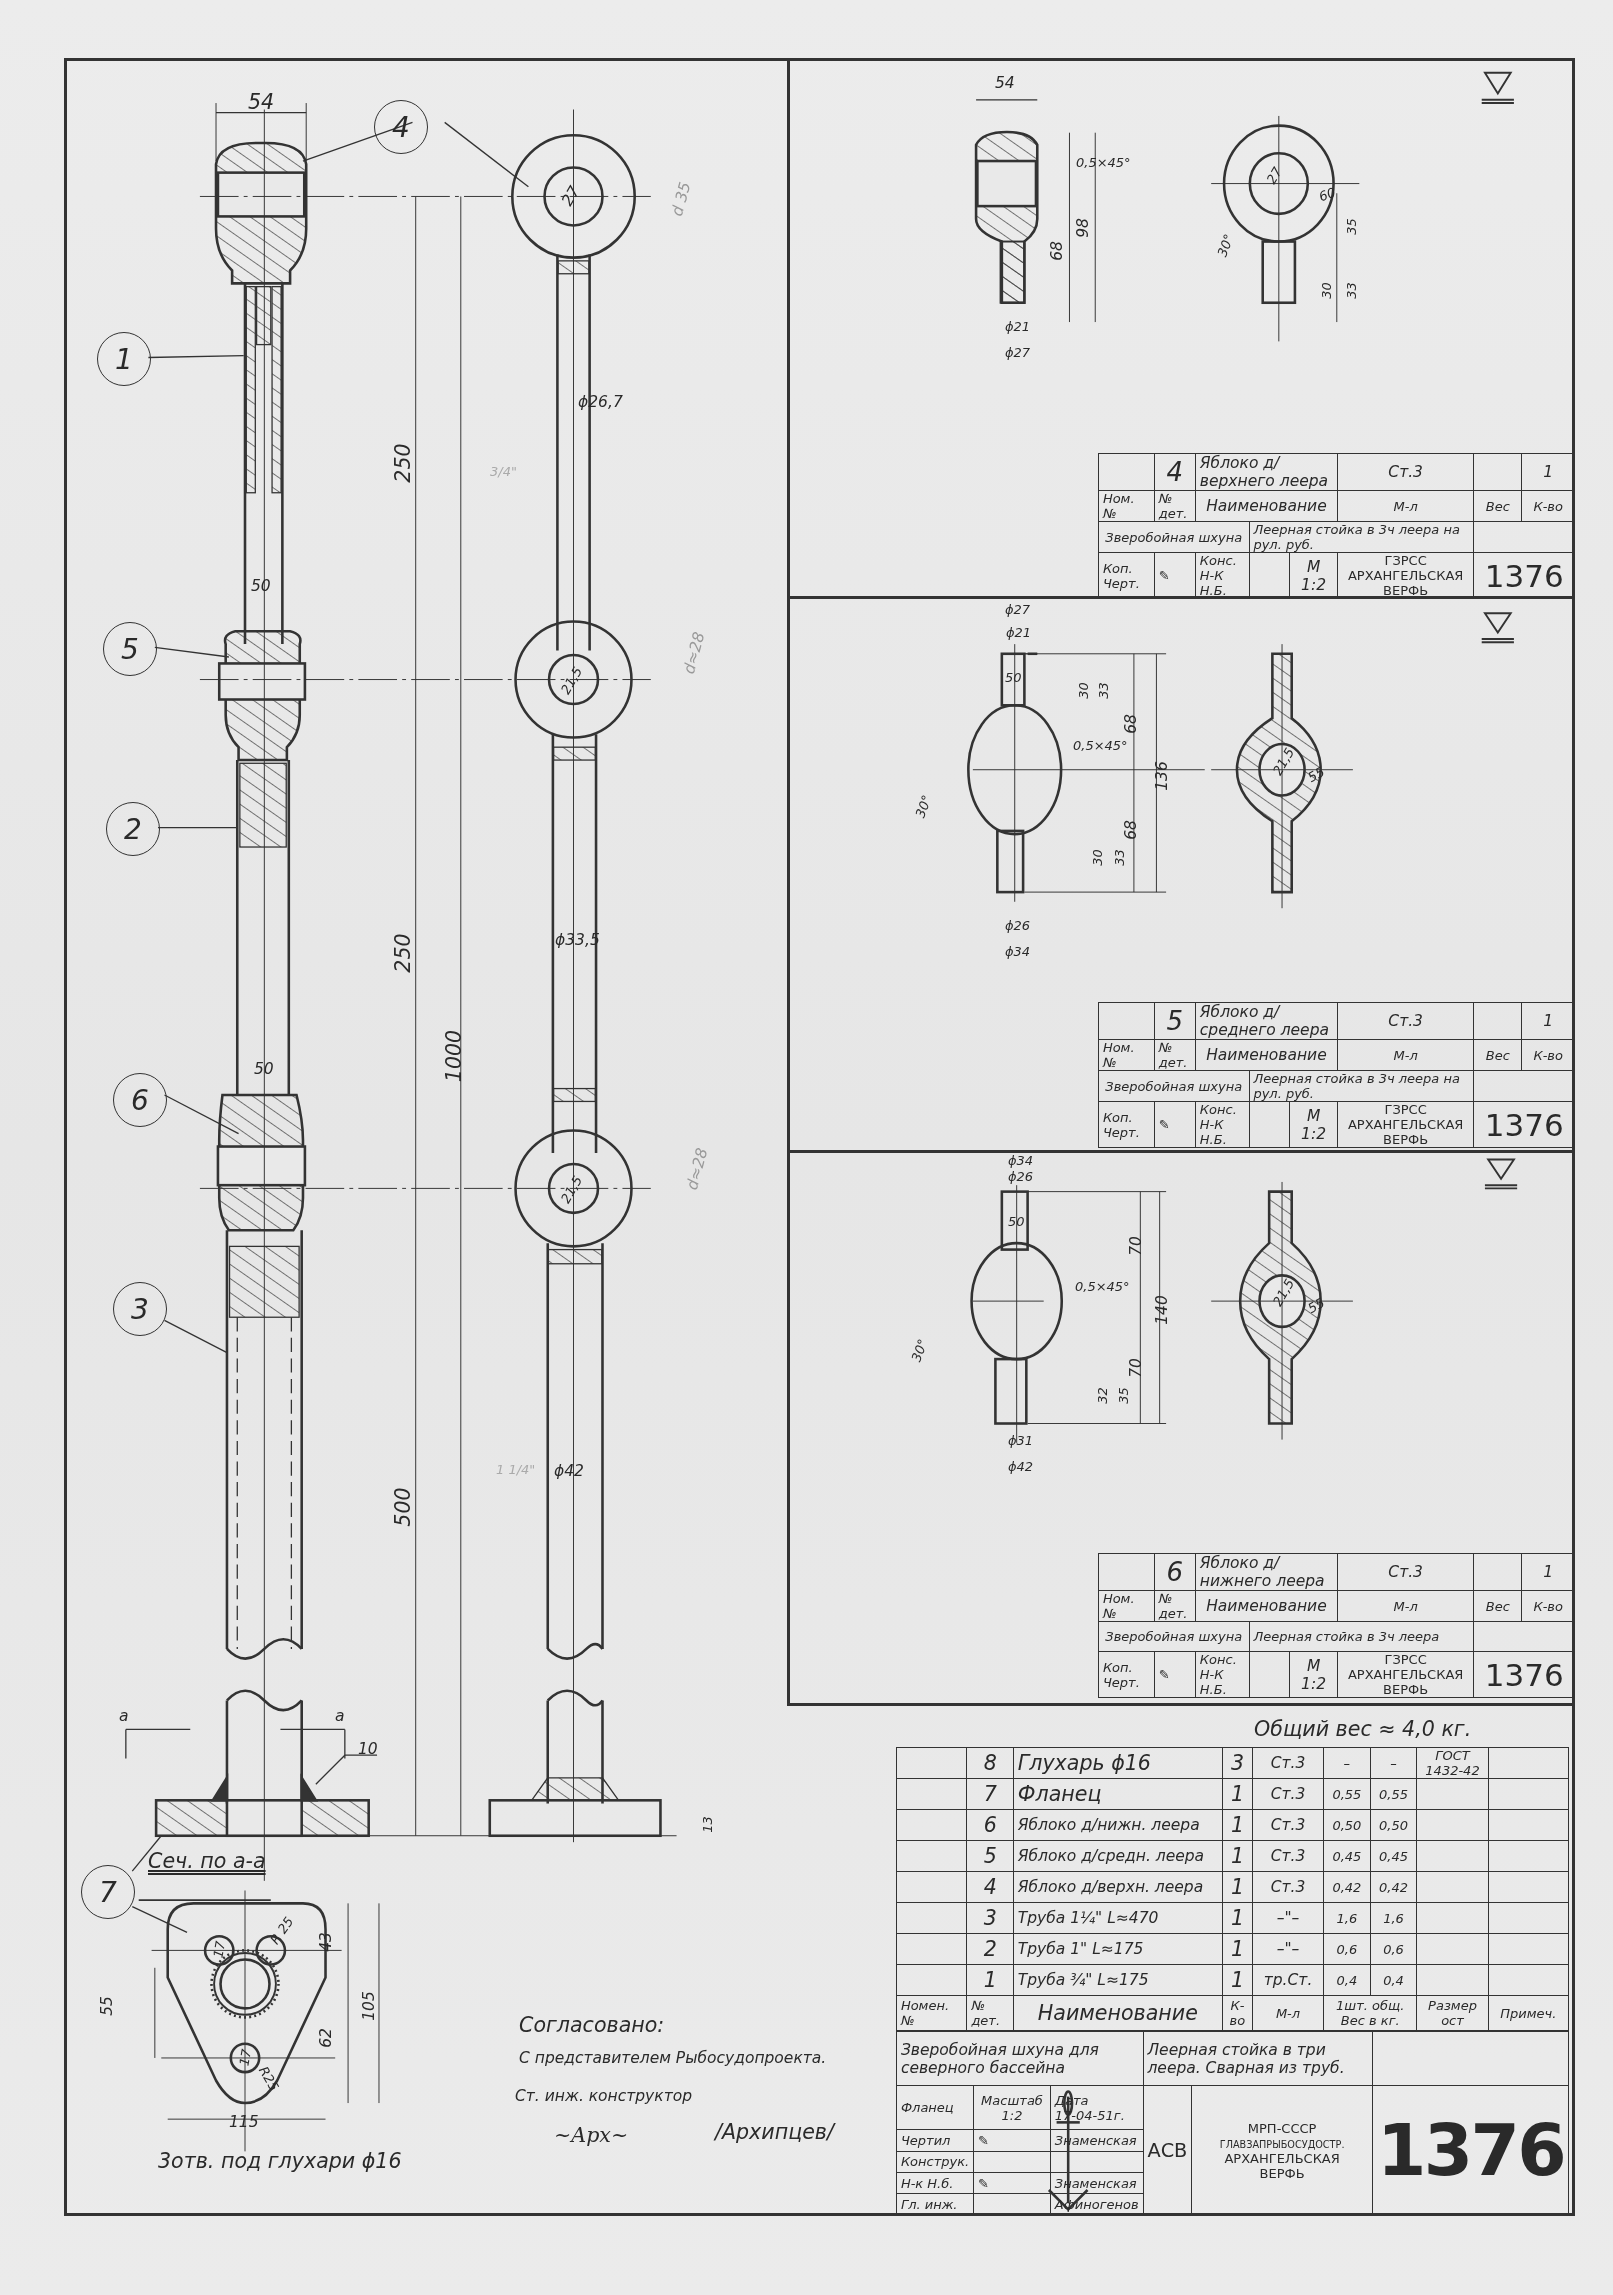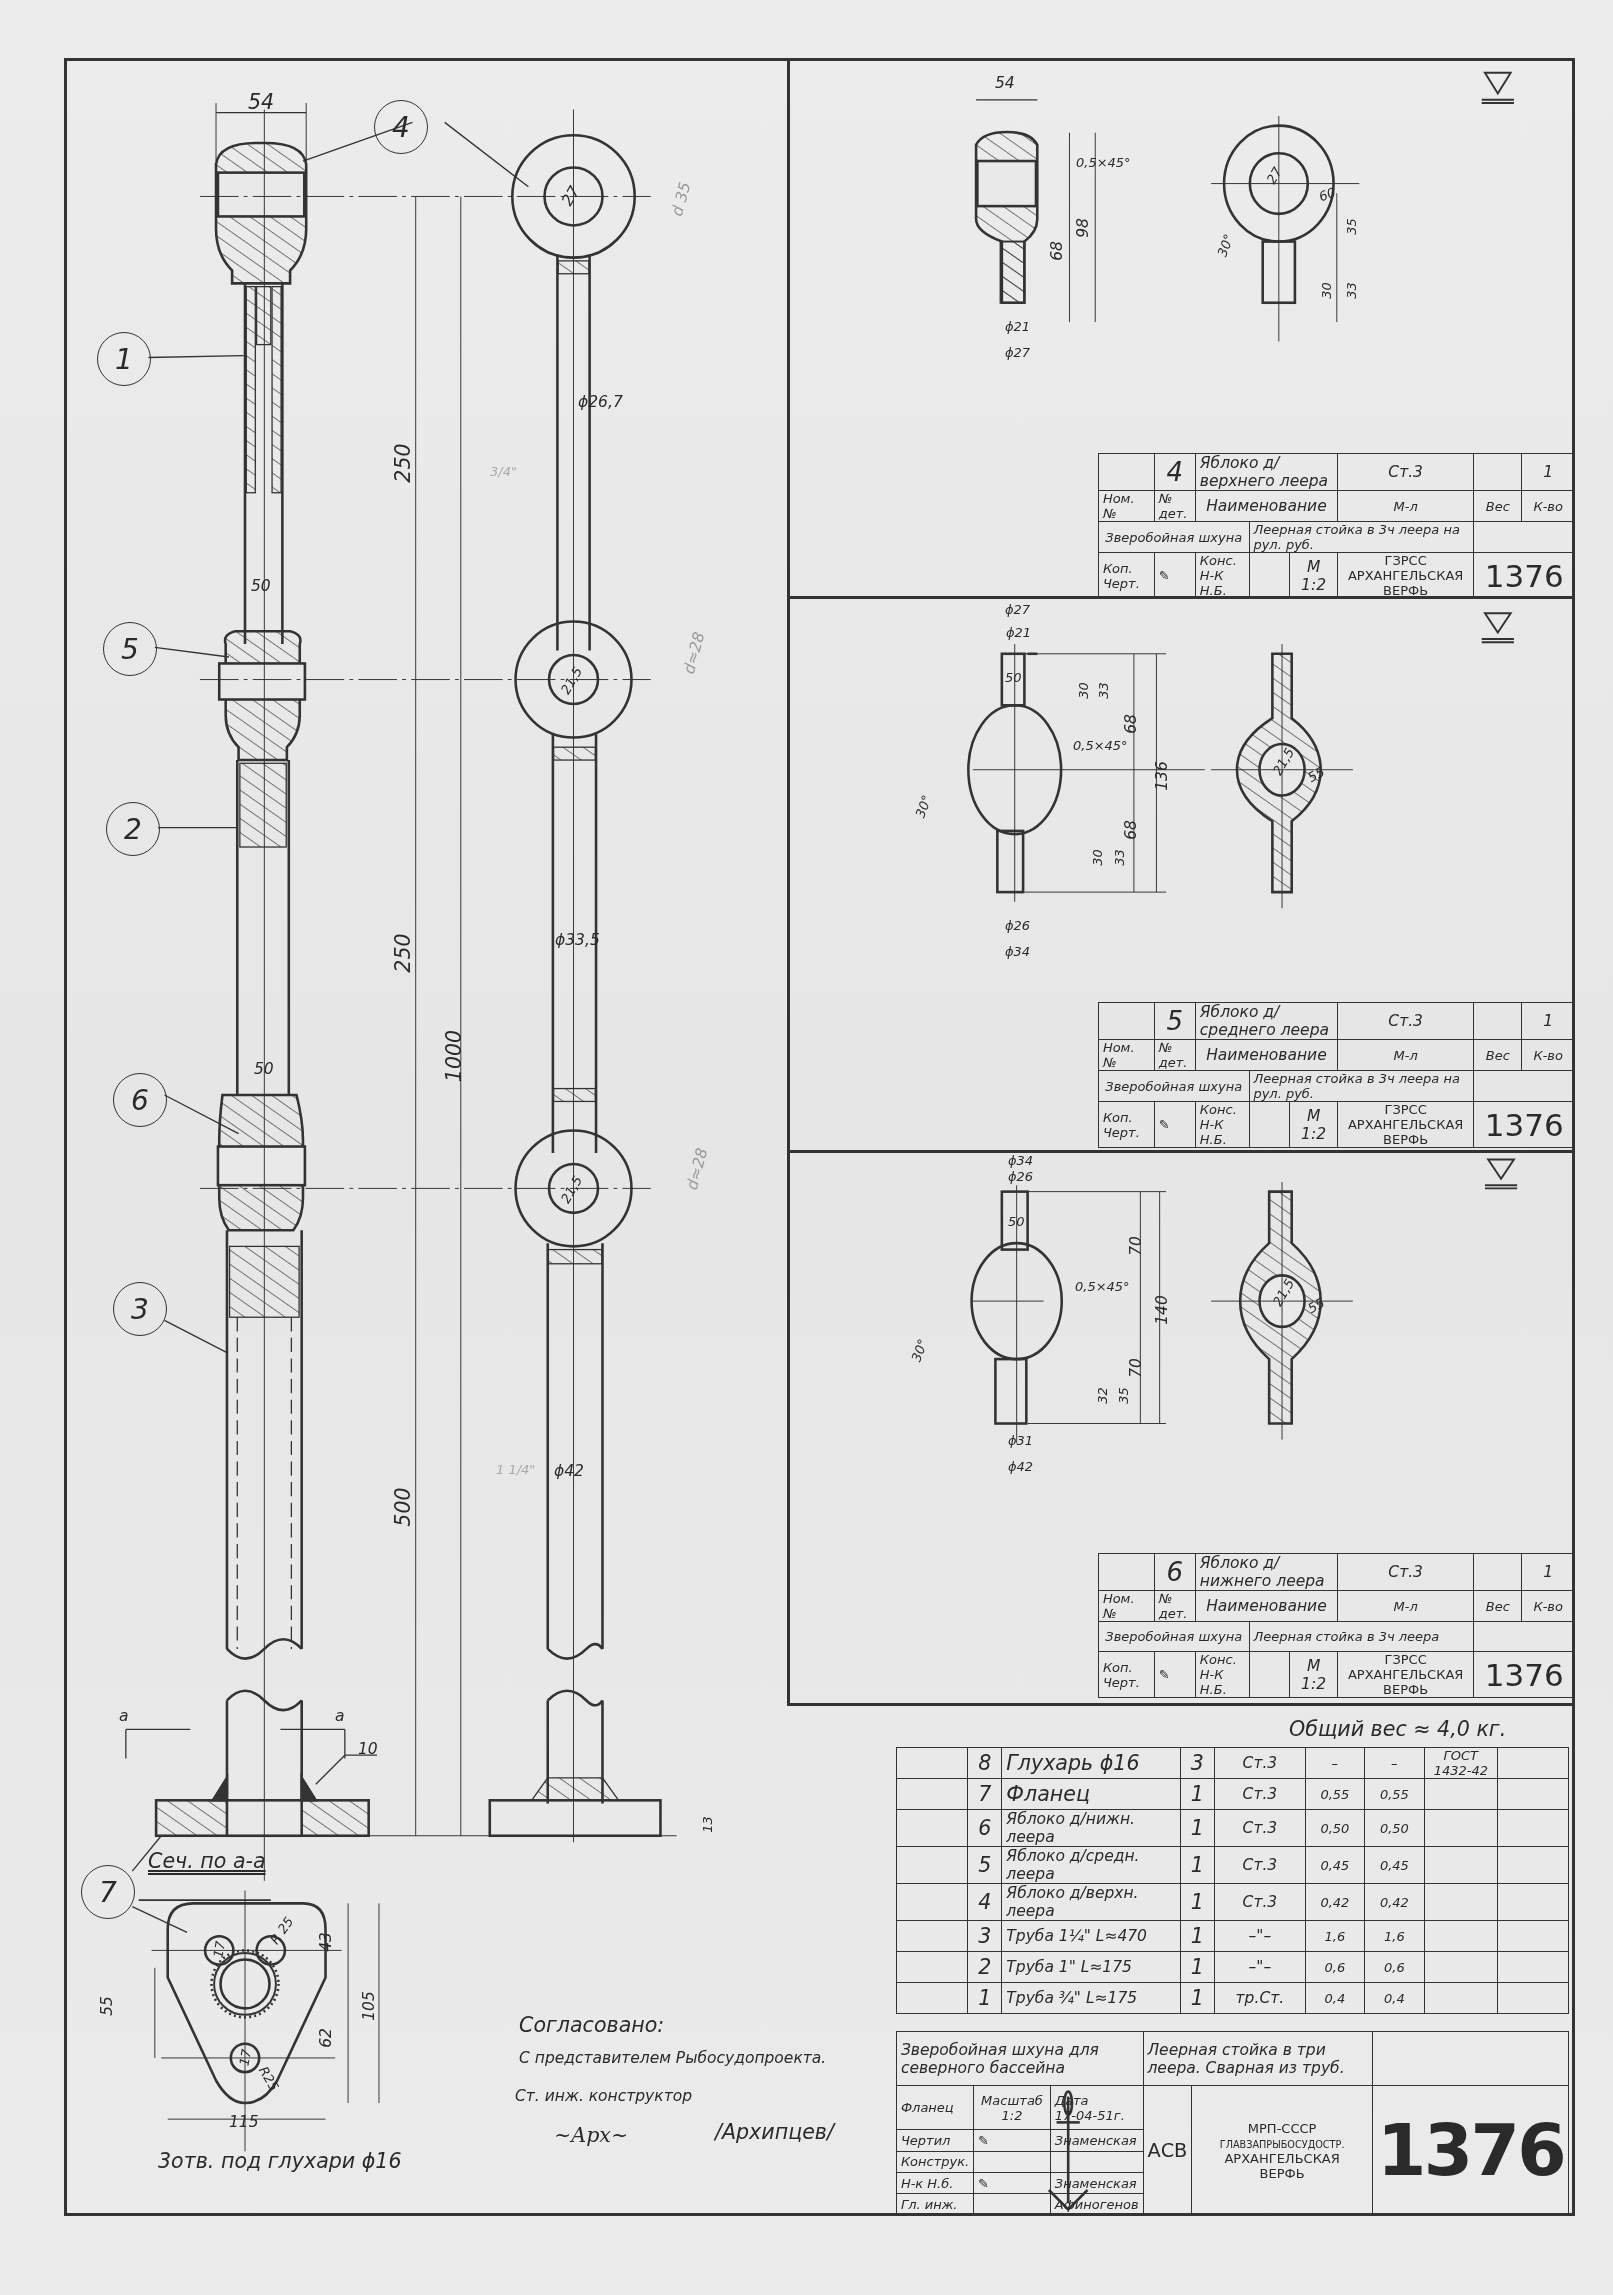--- a/index.html
+++ b/index.html
@@ -421,21 +421,21 @@
     <td class="xs">✎</td>
     <td class="xs" style="width:29px"><span>Конс.</span><br><span>Н-К Н.Б.</span></td>
     <td style="width:26px"></td>
     <td class="sm c" style="width:32px"><span>М</span><br><span>1:2</span></td>
     <td class="xs c upright"><span>ГЗРСС</span><br><span>АРХАНГЕЛЬСКАЯ</span><br><span>ВЕРФЬ</span></td>
     <td class="num1376" colspan="2">1376</td>
   </tr>
 </tbody>
   </table>
 
-<span class="t med" style="left:1289px;top:1717px">Общий вес ≈ 4,0 кг.</span>
+<span class="t med" style="left:1254px;top:1717px">Общий вес ≈ 4,0 кг.</span>
 
 <table class="tb" style="left:896px;top:1747px;width:673px">
   <colgroup>
     <col style="width:45px">
       <col style="width:19.3px">
       <col style="width:113px">
       <col style="width:19.3px">
       <col style="width:32px">
       <col style="width:17.4px">
       <col style="width:19.3px">
@@ -524,20 +524,30 @@
         <td></td>
         <td class="med c">1</td>
         <td class="sm">Труба ¾"  L≈175</td>
         <td class="med c">1</td>
         <td class="sm c">тр.Ст.</td>
         <td class="xs c">0,4</td>
         <td class="xs c">0,4</td>
         <td class="xs c"></td>
         <td></td>
       </tr>
+    <tr style="height:35px">
+      <td class="xs">Номен. №</td>
+      <td class="xs">№ дет.</td>
+      <td class="med c">Наименование</td>
+      <td class="xs c">К-во</td>
+      <td class="xs c">М-л</td>
+      <td class="xs c" colspan="2"><span>1шт.</span> <span>общ.</span><br><span>Вес в кг.</span></td>
+      <td class="xs c">Размер ост</td>
+      <td class="xs c">Примеч.</td>
+    </tr>
   </tbody>
 </table>
 
 <table class="tb" style="left:896px;top:2031px;width:673px;height:185px">
   <tbody>
       <tr style="height:52px">
     <td class="sm" colspan="3">Зверобойная шхуна для северного бассейна</td>
     <td class="sm" colspan="2">Леерная стойка в три леера. Сварная из труб.</td>
     <td rowspan="1" style="width:116px"></td>
   </tr>

